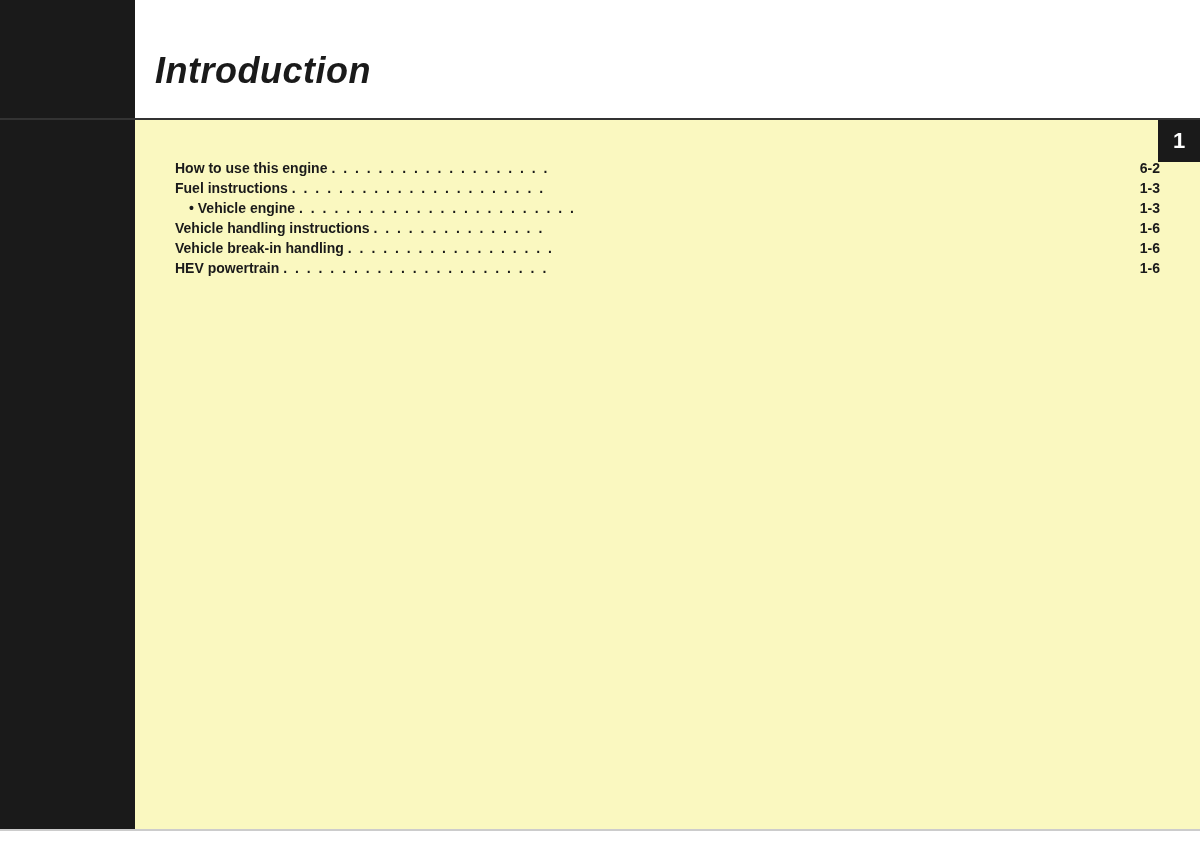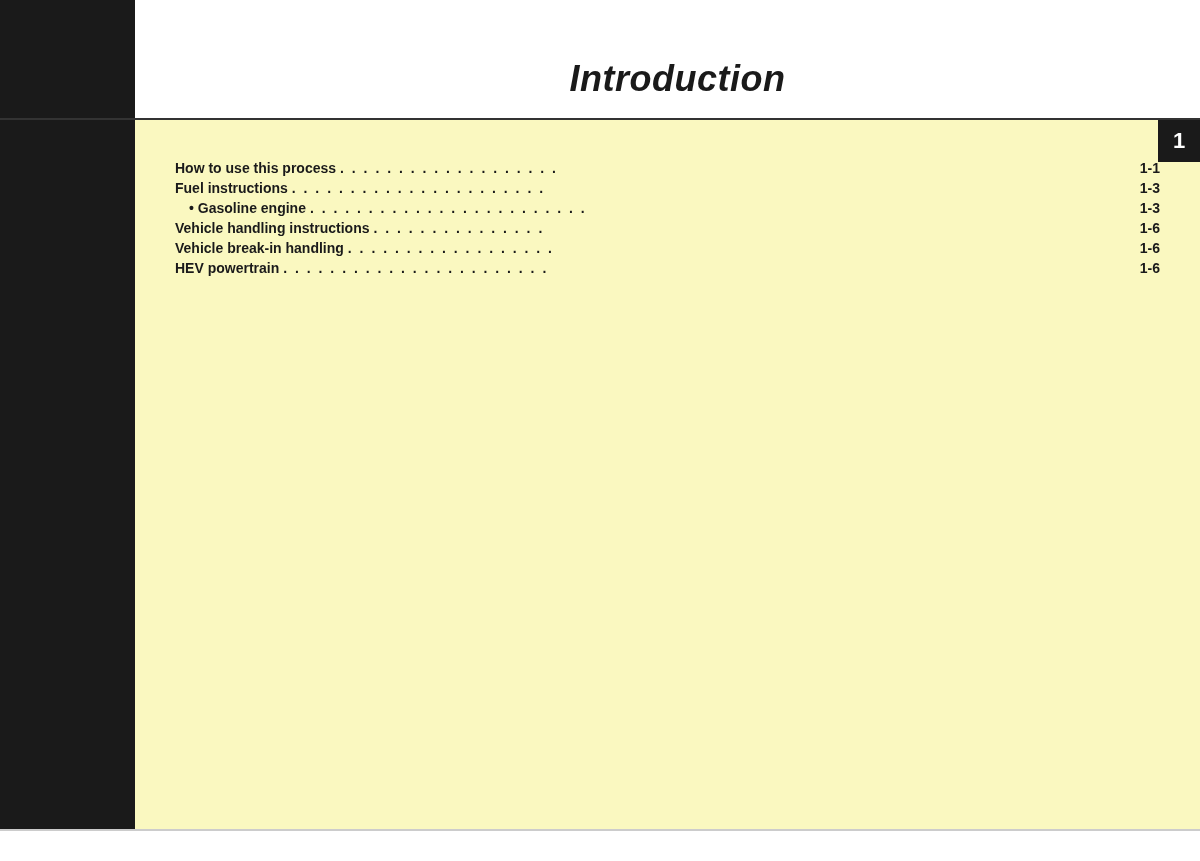--- a/index.html
+++ b/index.html
@@ -37,23 +37,22 @@
     .black-square {
       width: 135px;
       background: #1a1a1a;
       flex-shrink: 0;
     }
 
     .header-title-area {
       display: flex;
       align-items: flex-end;
       padding-left: 20px;
-      padding-bottom: 18px;
-      flex: 1;
-      justify-content: center;
+      padding-bottom: 26px;
+      flex: 1;
     }
 
     .page-title {
       font-size: 36px;
       font-weight: 900;
       color: #1a1a1a;
       font-style: italic;
       letter-spacing: 0.5px;
     }
 
@@ -170,31 +169,31 @@
   <div class="main-area">
 
     <div class="left-sidebar"></div>
 
     <div class="content-area">
 
       <div class="chapter-badge">1</div>
 
       <ul class="toc-list">
       <li class="toc-item">
-            <span class="toc-label">How to use this process</span>
+            <span class="toc-label">How to use this engine</span>
             <span class="toc-dots">. . . . . . . . . . . . . . . . . . .</span>
-            <span class="toc-page">1-1</span>
+            <span class="toc-page">6-2</span>
           </li>
           <li class="toc-item">
             <span class="toc-label">Fuel instructions</span>
             <span class="toc-dots">. . . . . . . . . . . . . . . . . . . . . .</span>
             <span class="toc-page">1-3</span>
           </li>
           <li class="toc-item sub-item">
-            <span class="toc-label">• Gasoline engine</span>
+            <span class="toc-label">• Vehicle engine</span>
             <span class="toc-dots">. . . . . . . . . . . . . . . . . . . . . . . .</span>
             <span class="toc-page">1-3</span>
           </li>
           <li class="toc-item">
             <span class="toc-label">Vehicle handling instructions</span>
             <span class="toc-dots">. . . . . . . . . . . . . . .</span>
             <span class="toc-page">1-6</span>
           </li>
           <li class="toc-item">
             <span class="toc-label">Vehicle break-in handling</span>

